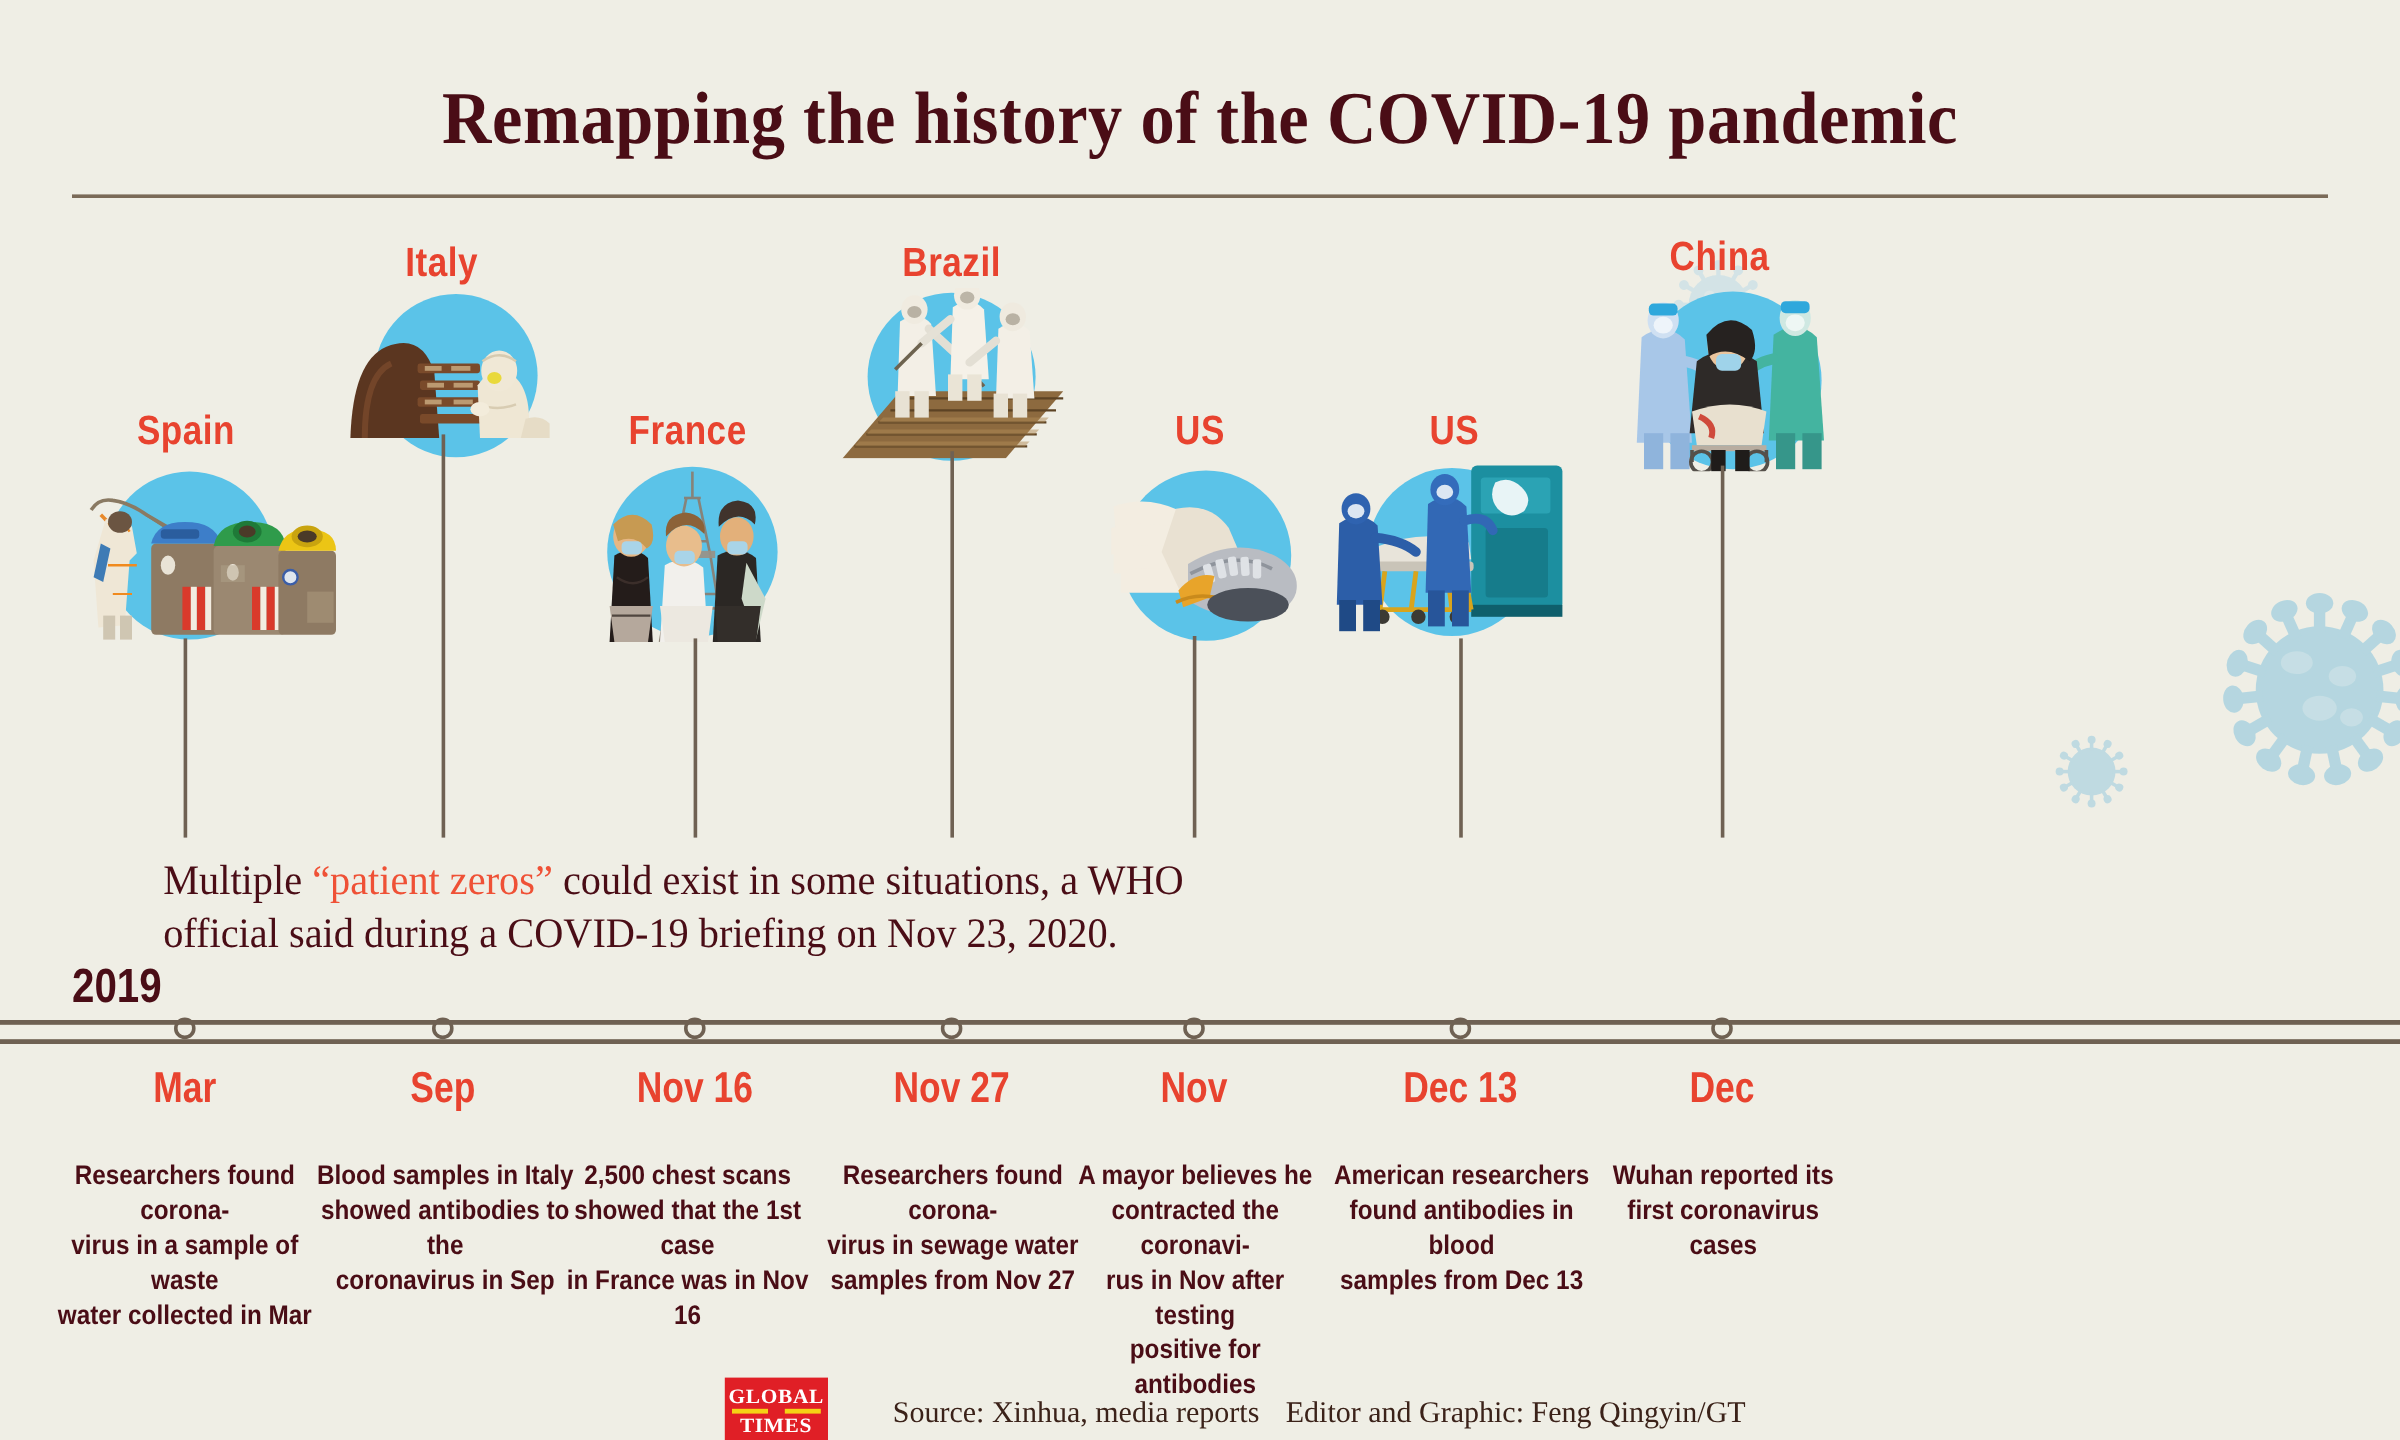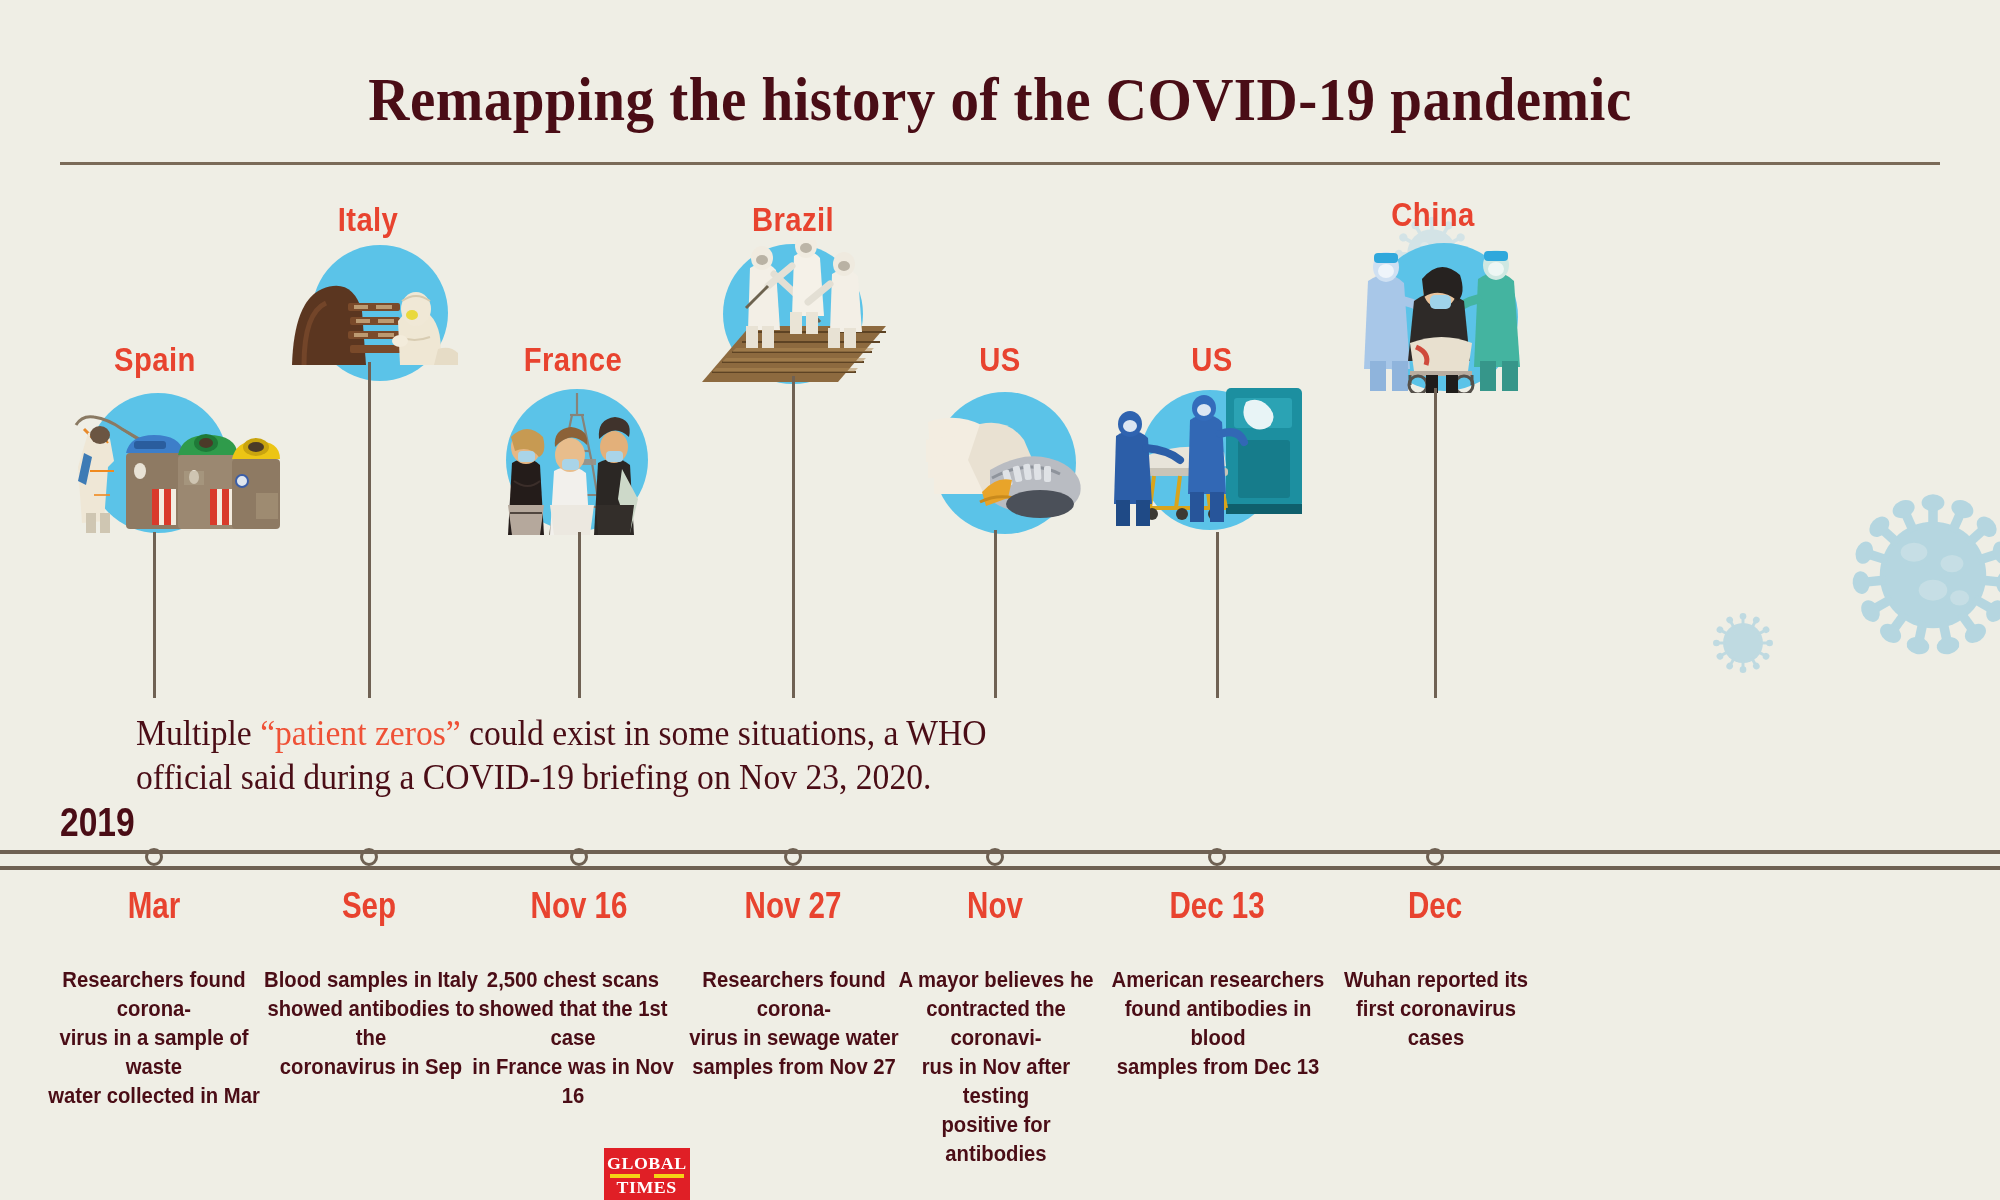--- a/index.html
+++ b/index.html
@@ -761,14 +761,15 @@
 
   <div class="gt-logo">
     <div class="gt-line1">GLOBAL</div>
     <div class="gt-bars">
         <i></i>
         <i></i>
       </div>
     <div class="gt-line2">TIMES</div>
     <div class="gt-tag">DISCOVER CHINA. DISCOVER THE WORLD.</div>
   </div>
+  <div class="source-text"><span>Source: Xinhua, media reports</span><span class="gap"></span><span>Editor and Graphic: Feng Qingyin/GT</span></div>
 
 </div>
 
 </body></html>

